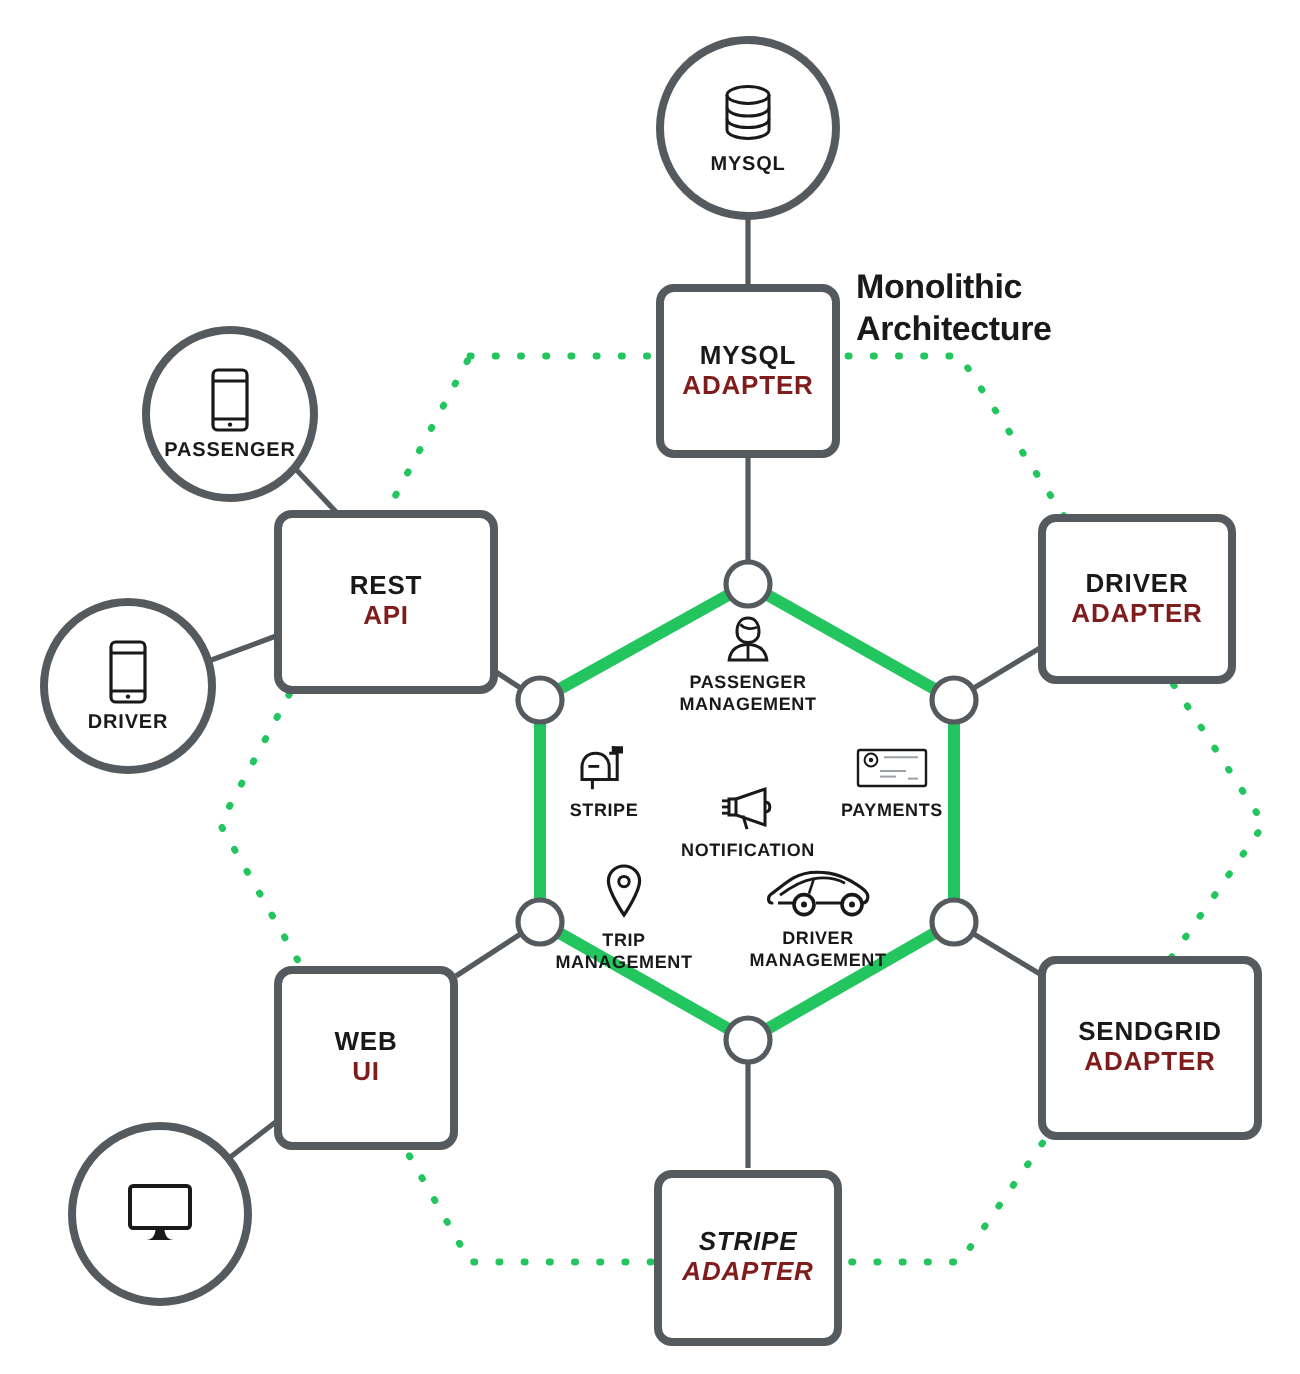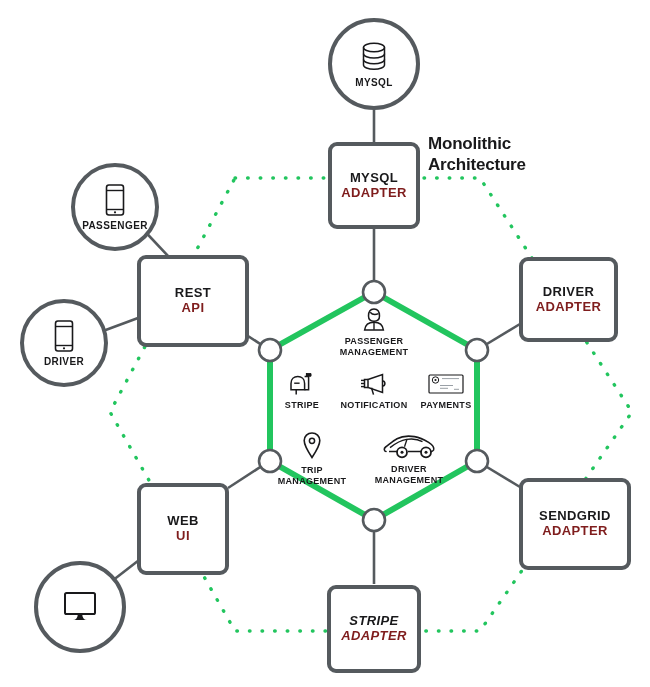--- a/index.html
+++ b/index.html
@@ -212,21 +212,21 @@
       <path d="M3 11.5 C3 7.1 6 4.6 9.8 4.6 C13.6 4.6 16.6 7.1 16.6 11.5 V17.8 H3 Z" fill="none" stroke="#19191b" stroke-width="1.5"></path>
       <line x1="6.2" y1="11.2" x2="11.6" y2="11.2" stroke="#19191b" stroke-width="1.4"></line>
       <path d="M16.6 4.6 H20.6 V17.8 H16.6" fill="none" stroke="#19191b" stroke-width="1.5"></path>
       <line x1="18.6" y1="4.6" x2="18.6" y2="1" stroke="#19191b" stroke-width="1.4"></line>
       <path d="M18.6 1.6 H23 V4.2 H18.6" fill="#19191b" stroke="#19191b" stroke-width="1"></path>
       <line x1="8.2" y1="17.8" x2="8.2" y2="22.6" stroke="#19191b" stroke-width="1.5"></line>
     </svg>
     <span class="slabel">STRIPE</span>
   </div>
 
-  <div class="svc" style="left:332px; top:372px; width:84px;">
+  <div class="svc" style="left:332px; top:392px; width:84px;">
     <svg width="28" height="24" viewBox="0 0 28 24">
       <path d="M8 7.5 L22.5 2.5 V20.5 L8 15.5 Z" fill="none" stroke="#19191b" stroke-width="1.5"></path>
       <path d="M8 7.5 H4.5 V15.5 H8" fill="none" stroke="#19191b" stroke-width="1.5"></path>
       <line x1="1" y1="8.4" x2="4.3" y2="8.4" stroke="#19191b" stroke-width="1.4"></line>
       <line x1="1" y1="11.5" x2="4.3" y2="11.5" stroke="#19191b" stroke-width="1.4"></line>
       <line x1="1" y1="14.6" x2="4.3" y2="14.6" stroke="#19191b" stroke-width="1.4"></line>
       <path d="M11.5 15.8 L13.5 22.6" fill="none" stroke="#19191b" stroke-width="1.5"></path>
       <path d="M22.8 9 C25.6 9.4 25.6 13.6 22.8 14" fill="none" stroke="#19191b" stroke-width="1.5"></path>
     </svg>
     <span class="slabel">NOTIFICATION</span>

